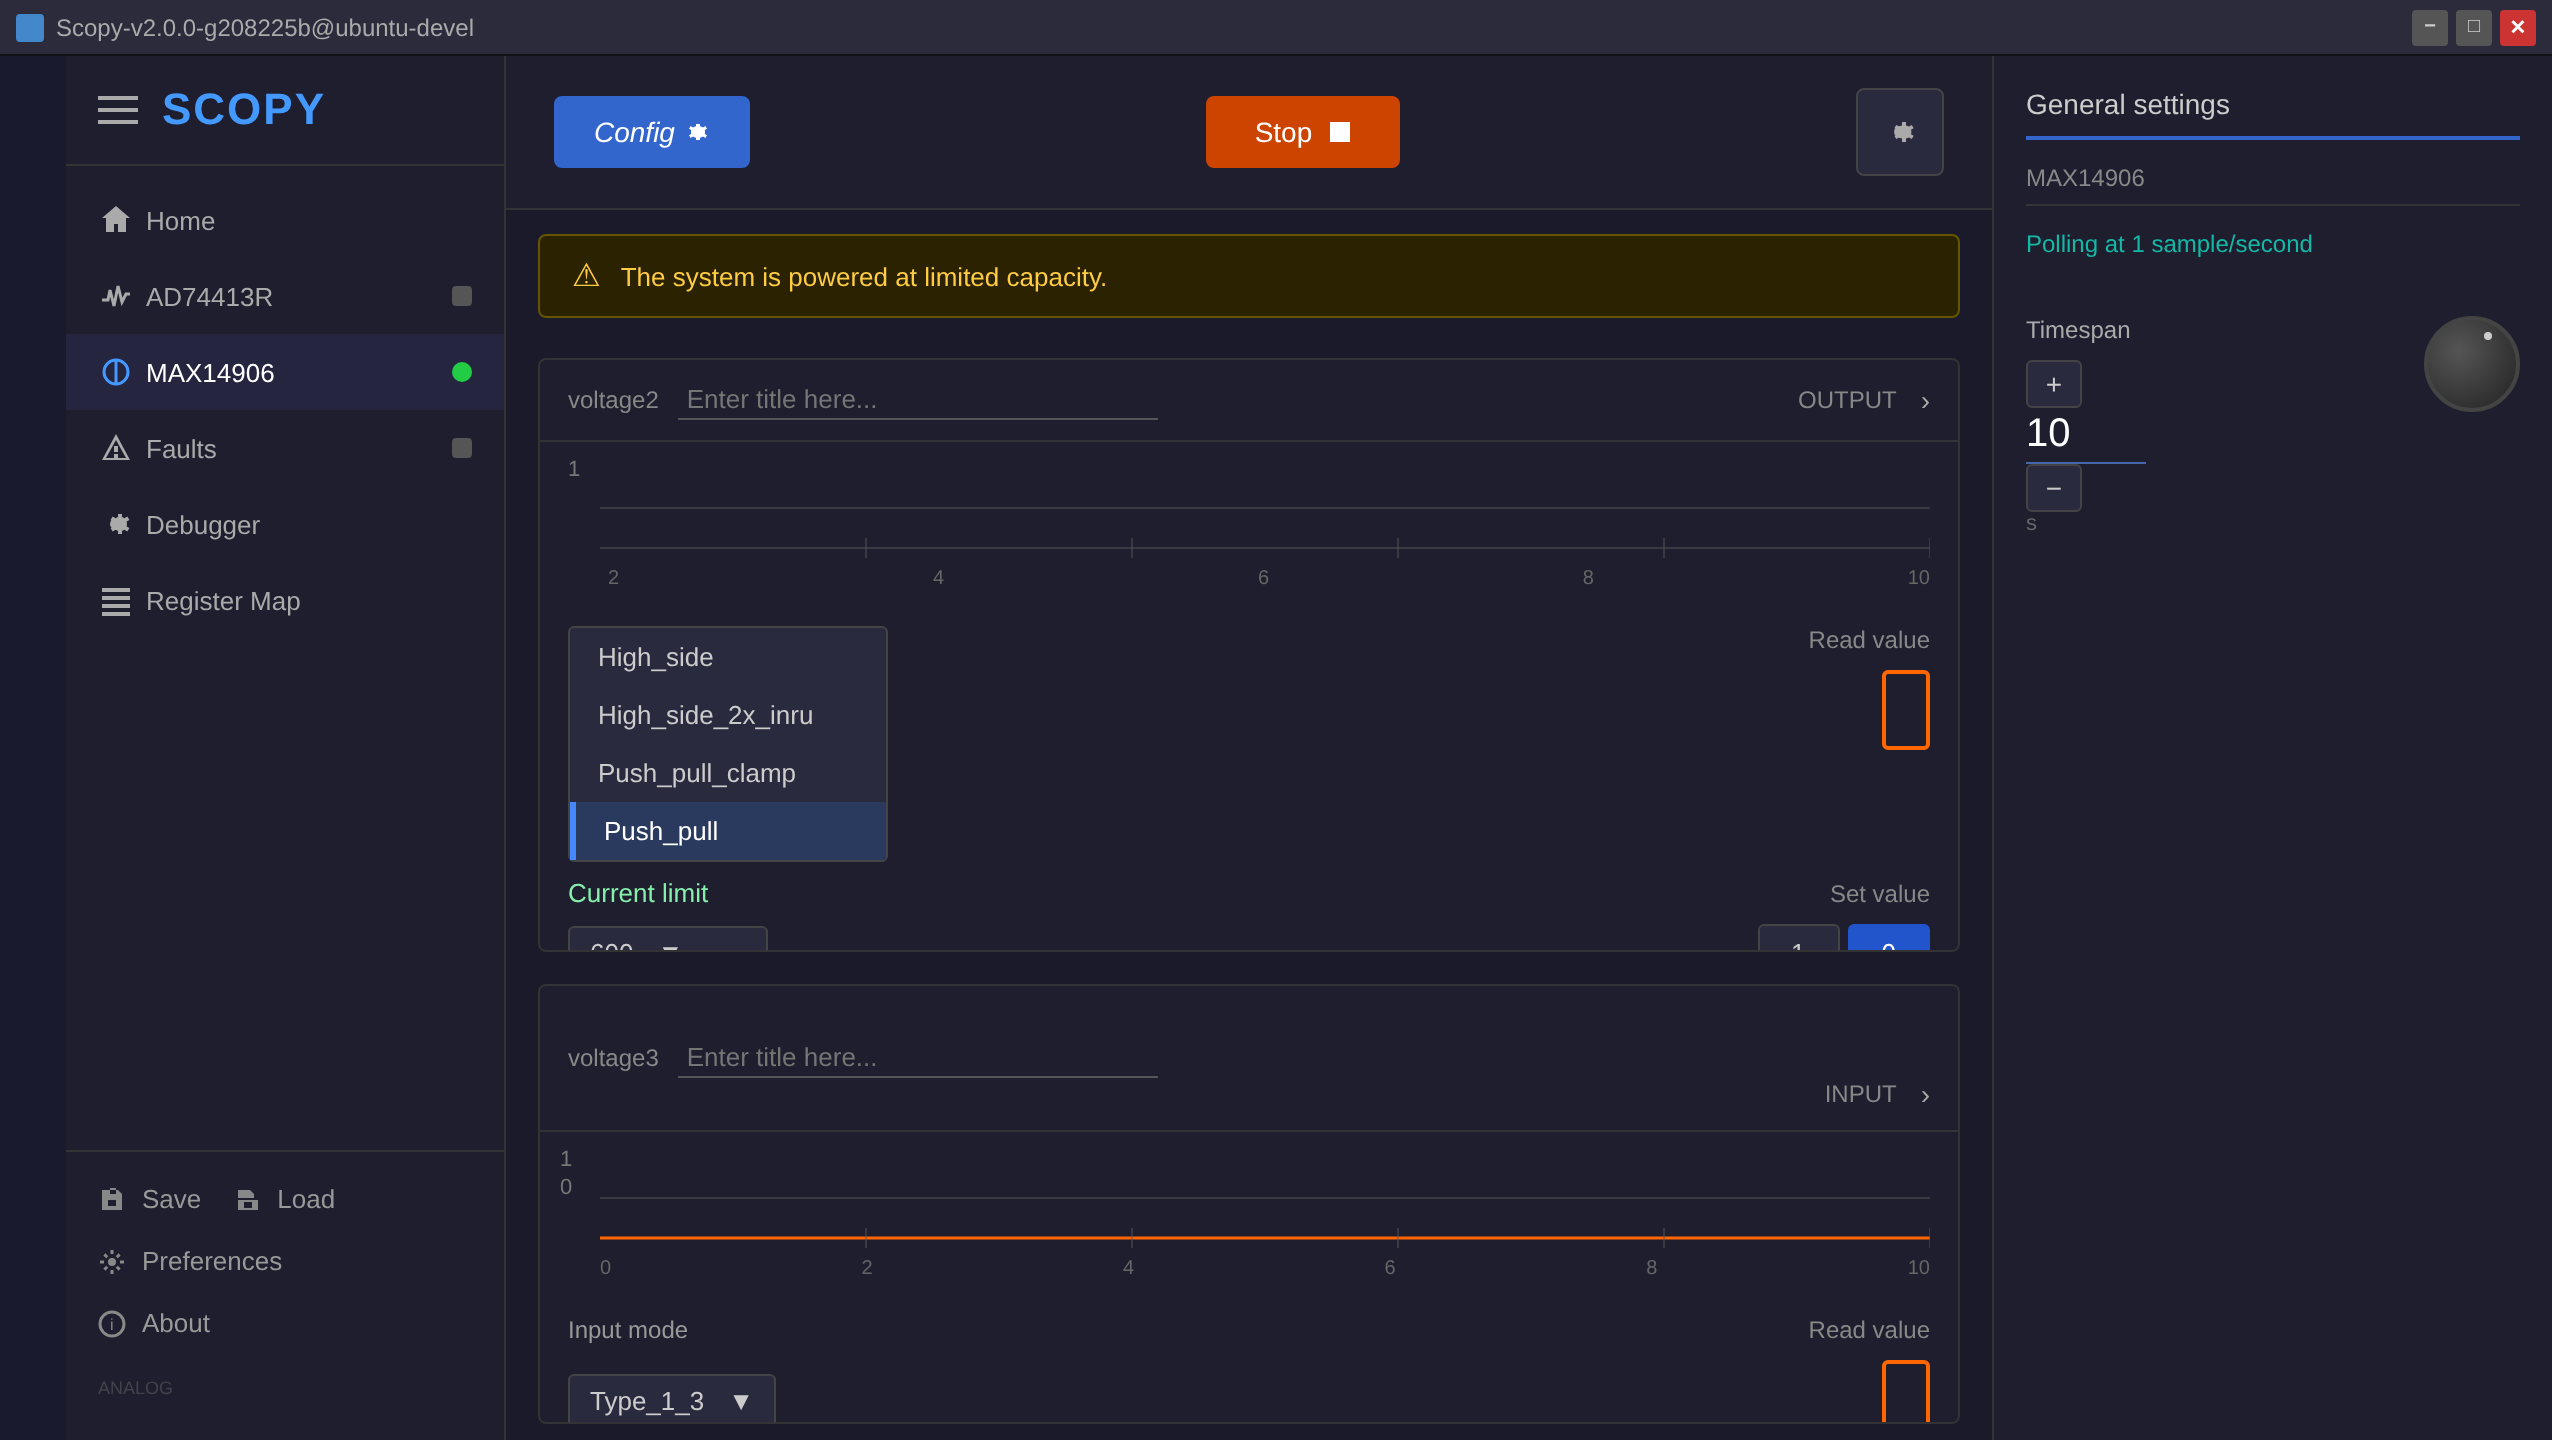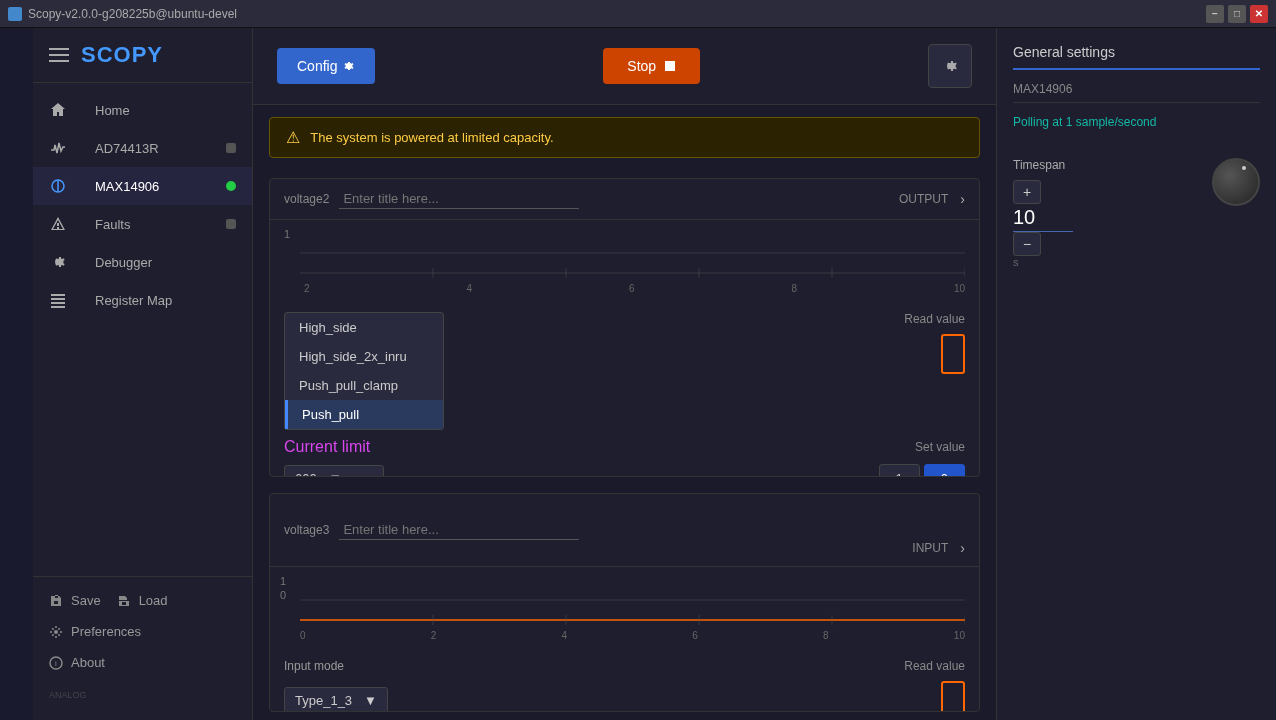--- a/index.html
+++ b/index.html
@@ -97,21 +97,21 @@
       letter-spacing: 1px;
     }
 
     .sidebar-nav {
       flex: 1;
       padding: 8px 0;
     }
     .nav-item {
       display: flex;
       align-items: center;
-      gap: 28px;
+      gap: 6px;
       padding: 10px 16px;
       cursor: pointer;
       color: #aaa;
       transition: background 0.15s;
     }
     .nav-item.active { color: #fff; }
     .nav-item-icon {
       width: 18px;
       height: 18px;
       display: flex;
@@ -174,20 +174,21 @@
       color: #fff;
       border: none;
       padding: 10px 20px;
       border-radius: 4px;
       cursor: pointer;
       display: flex;
       align-items: center;
       gap: 4px;
       font-size: 14px;
       font-weight: 500;
+      font-style: italic;
     }
     .btn-stop {
       background: #cc4400;
       color: #fff;
       border: none;
       padding: 10px 24px;
       border-radius: 4px;
       cursor: pointer;
       display: flex;
       align-items: center;
@@ -305,21 +306,21 @@
       gap: 8px;
       position: relative;
     }
     .mode-label { color: #999; font-size: 12px; flex: 1; }
     .read-value-label { color: #888; font-size: 12px; }
     .current-limit-row {
       display: flex;
       align-items: center;
       gap: 8px;
     }
-    .limit-label { color: #d946ef; font-size: 16px; flex: 1; }
+    .limit-label { color: #86efac; font-size: 13px; flex: 1; }
     .set-value-label { color: #888; font-size: 12px; }
 
     .mode-select {
       background: #2a2a3e;
       border: 1px solid #444;
       color: #ccc;
       padding: 5px 10px;
       border-radius: 3px;
       cursor: pointer;
       font-size: 13px;

